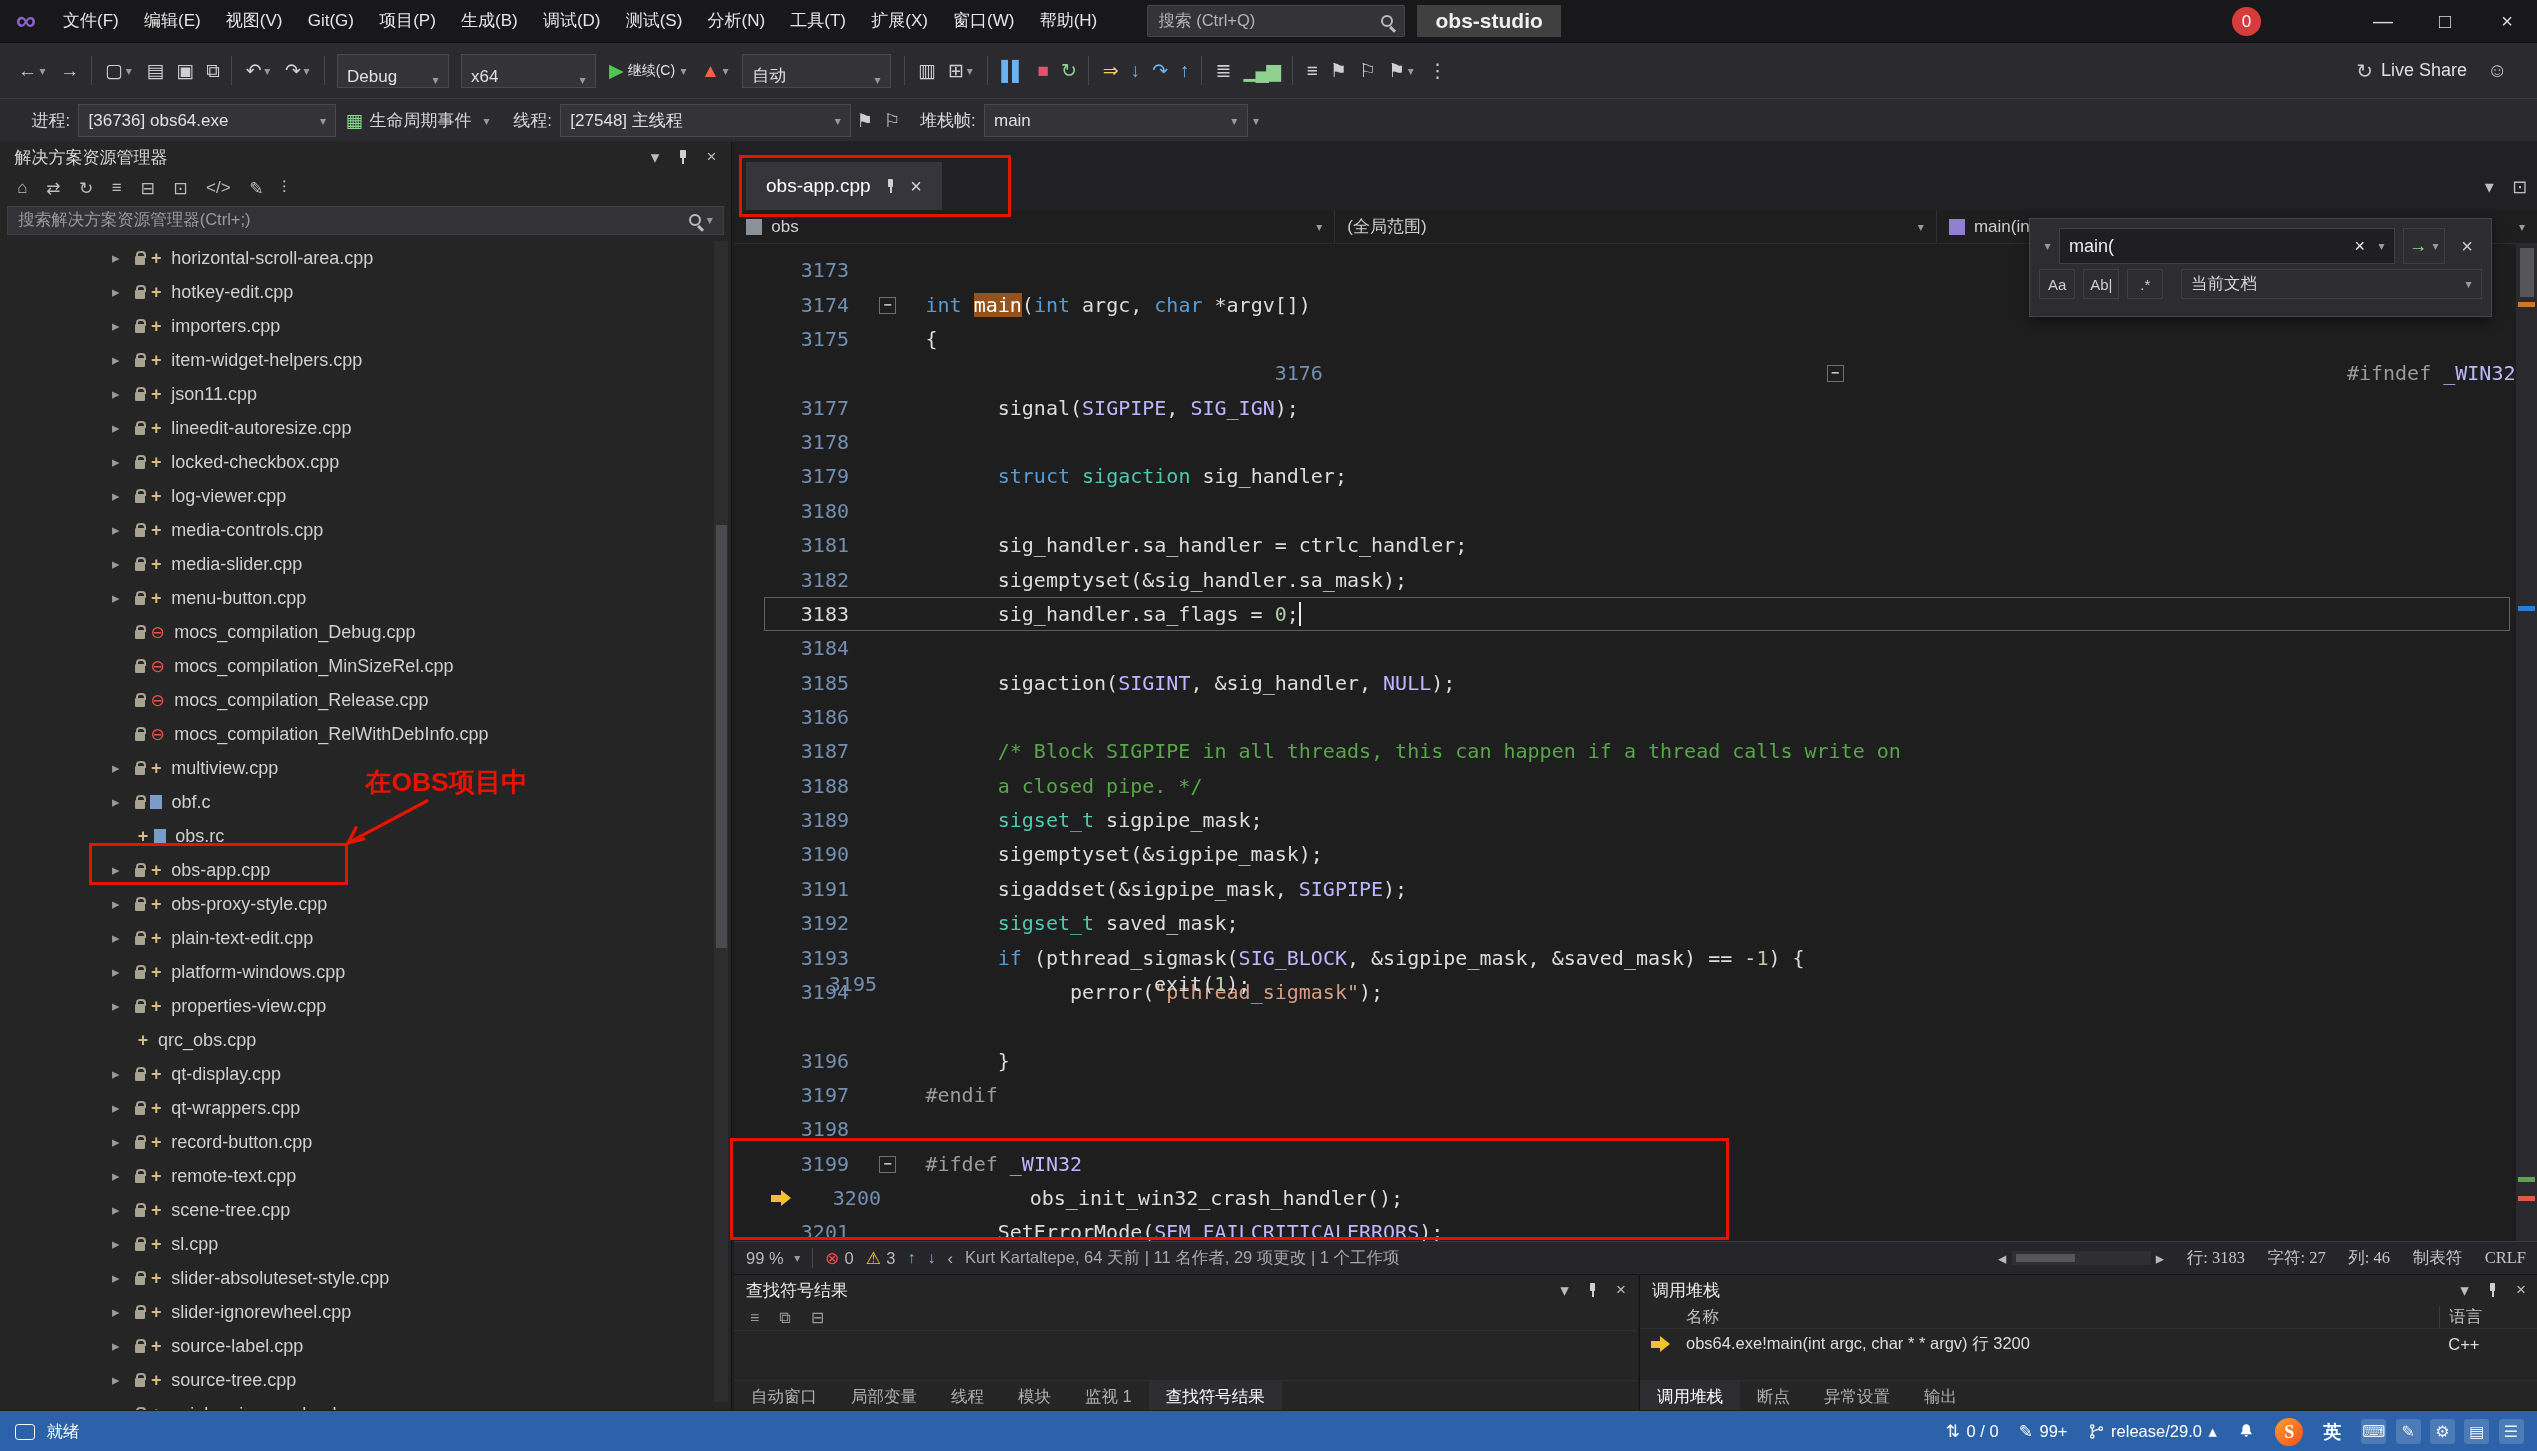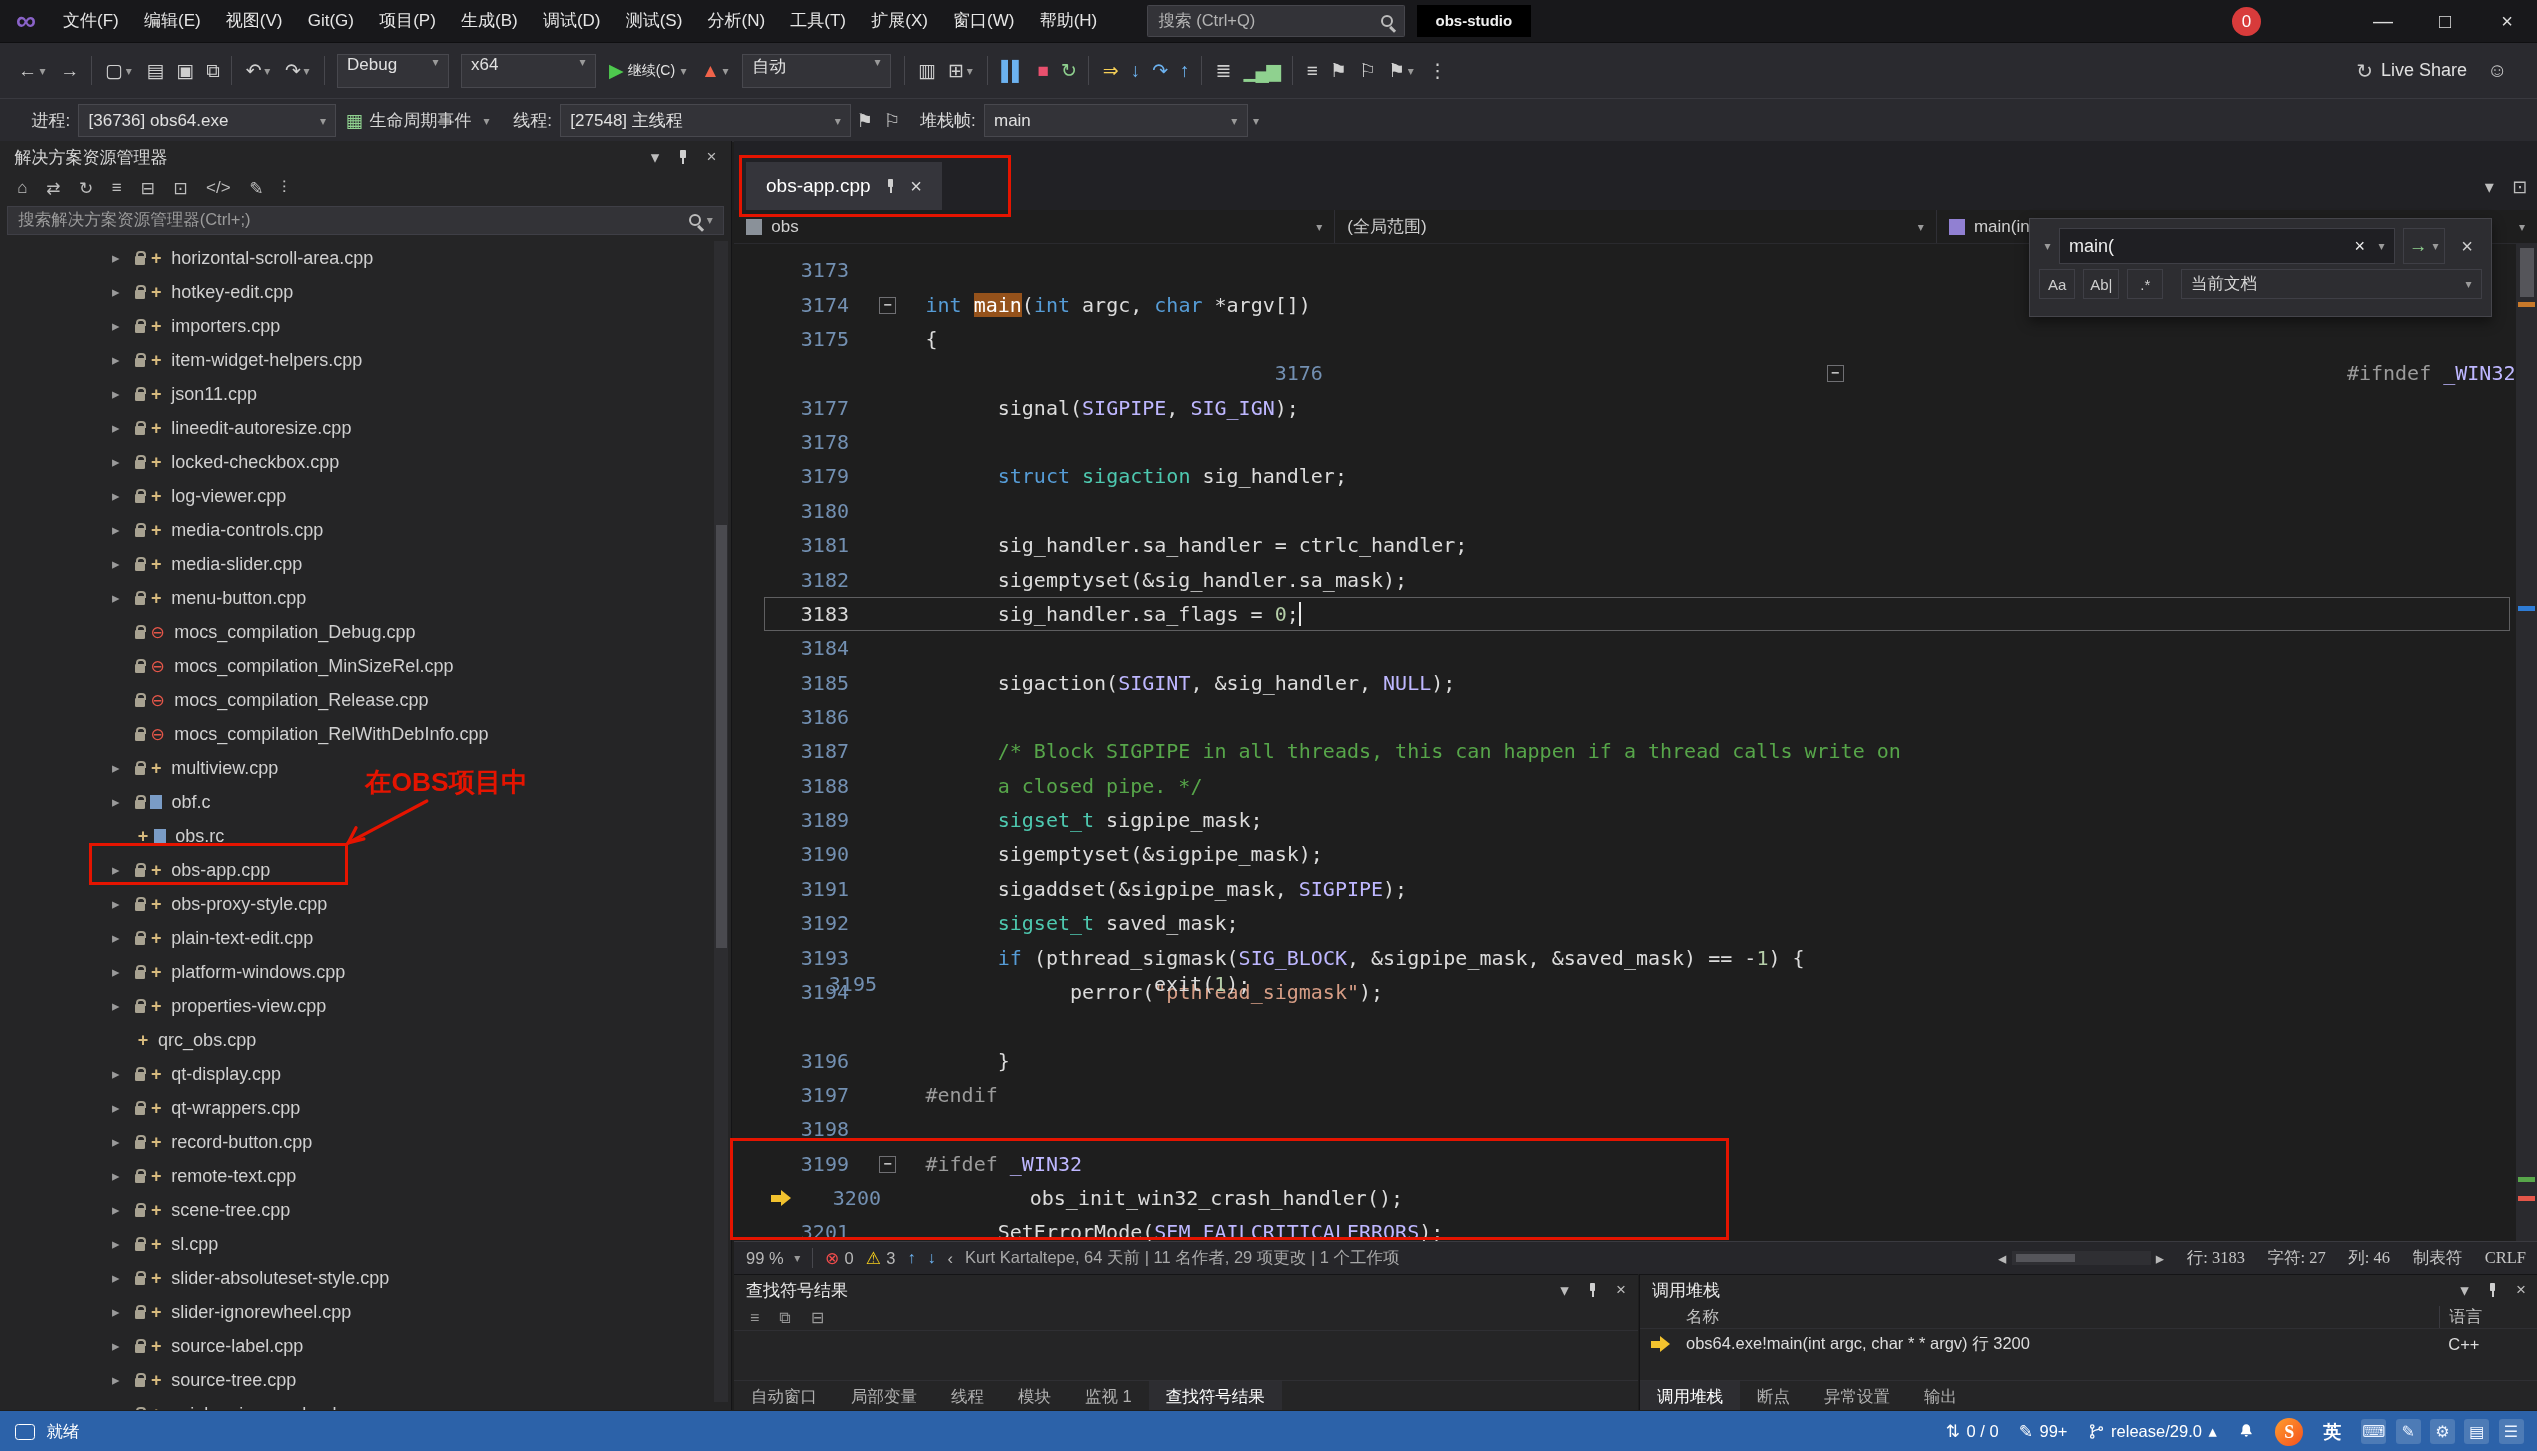--- a/index.html
+++ b/index.html
@@ -13,32 +13,32 @@
 
   
   .titlebar { position:absolute; left:0; top:0; width:2538px; height:42px; background:#18181b; display:flex; align-items:center; }
   .vs-logo { color:#8a63c9; font-size:28px; font-weight:bold; margin:0 14.5px 0 16px; }
   .menubar { display:flex; align-items:center; height:42px; }
   .menu-item { padding:0 12.6px; line-height:42px; color:#e6e6e6; font-size:17px; cursor:default; }
   .title-search { position:absolute; left:1147px; top:5.3px; width:258px; height:32px; background:#333338; border:0.7px solid #46464c; border-radius:1.3px; display:flex; align-items:center; padding:0 10.6px; color:#b4b4b4; font-size:16.5px; }
   .title-search .grow { flex:1; }
   .ico-mag { position:relative; width:12px; height:12px; border:2px solid #bdbdbd; border-radius:50%; display:inline-block; }
   .ico-mag::after { content:""; position:absolute; left:8px; top:8.6px; width:2.6px; height:6.6px; background:#bdbdbd; transform:rotate(-45deg); }
-  .solution-badge { position:absolute; left:1417px; top:5.3px; height:32px; background:#000000; padding:0 18.5px; line-height:32px; color:#f0f0f0; font-weight:bold; font-size:15px; }
+  .solution-badge { position:absolute; left:1417px; top:5.3px; height:32px; background:#404040; padding:0 18.5px; line-height:32px; color:#f0f0f0; font-weight:bold; font-size:21px; }
   .account-badge { position:absolute; left:2232px; top:6.6px; width:29px; height:29px; border-radius:50%; background:#d83b3b; color:#fff; text-align:center; line-height:29px; font-size:17px; }
   .win-btn { position:absolute; top:0; width:62px; height:42px; color:#dddddd; text-align:center; line-height:42px; font-size:20px; }
 
   
   .toolbar { position:absolute; left:0; top:42px; width:2538px; height:56px; background:#2a2a2f; border-top:0.7px solid #0f0f11; display:flex; align-items:center; padding:0 10.6px; }
   .tb-items { display:flex; align-items:center; }
   .tb-icon { display:flex; align-items:center; padding:0 7.3px; height:40px; color:#cfcfcf; font-size:19px; }
   .tb-glyph { letter-spacing:-2.6px; }
   .tb-label { margin-left:6.6px; font-size:14px; color:#e2e2e2; }
   .tb-div { width:0.7px; height:29px; background:#47474d; margin:0 6.6px; }
-  .tb-select { display:flex; align-items:flex-start; justify-content:space-between; height:34px; background:#333338; border:0.7px solid #48484e; padding:0 9.3px; margin:0 6px; color:#e0e0e0; font-size:17px; }
+  .tb-select { display:flex; align-items:flex-end; justify-content:space-between; height:34px; background:#333338; border:0.7px solid #48484e; padding:0 9.3px; margin:0 6px; color:#e0e0e0; font-size:17px; }
   .tb-select[data-name="solution-config-dropdown"]{ width:112px; }
   .tb-select[data-name="solution-platform-dropdown"]{ width:135px; }
   .tb-select[data-name="hot-reload-mode-dropdown"]{ width:149px; }
   .tb-right { margin-left:auto; display:flex; align-items:center; gap:20px; padding-right:20px; color:#e0e0e0; }
   .ls { display:flex; align-items:center; gap:8px; font-size:18px; }
   .ls-ico { color:#c9c9c9; font-size:20px; }
 
   
   .debugbar { position:absolute; left:0; top:98px; width:2538px; height:44px; background:#2a2a2f; border-top:0.7px solid #39393f; display:flex; align-items:center; padding:0 17px; color:#d8d8d8; font-size:17px; }
   .db-label { margin:0 8px 0 14.5px; }

